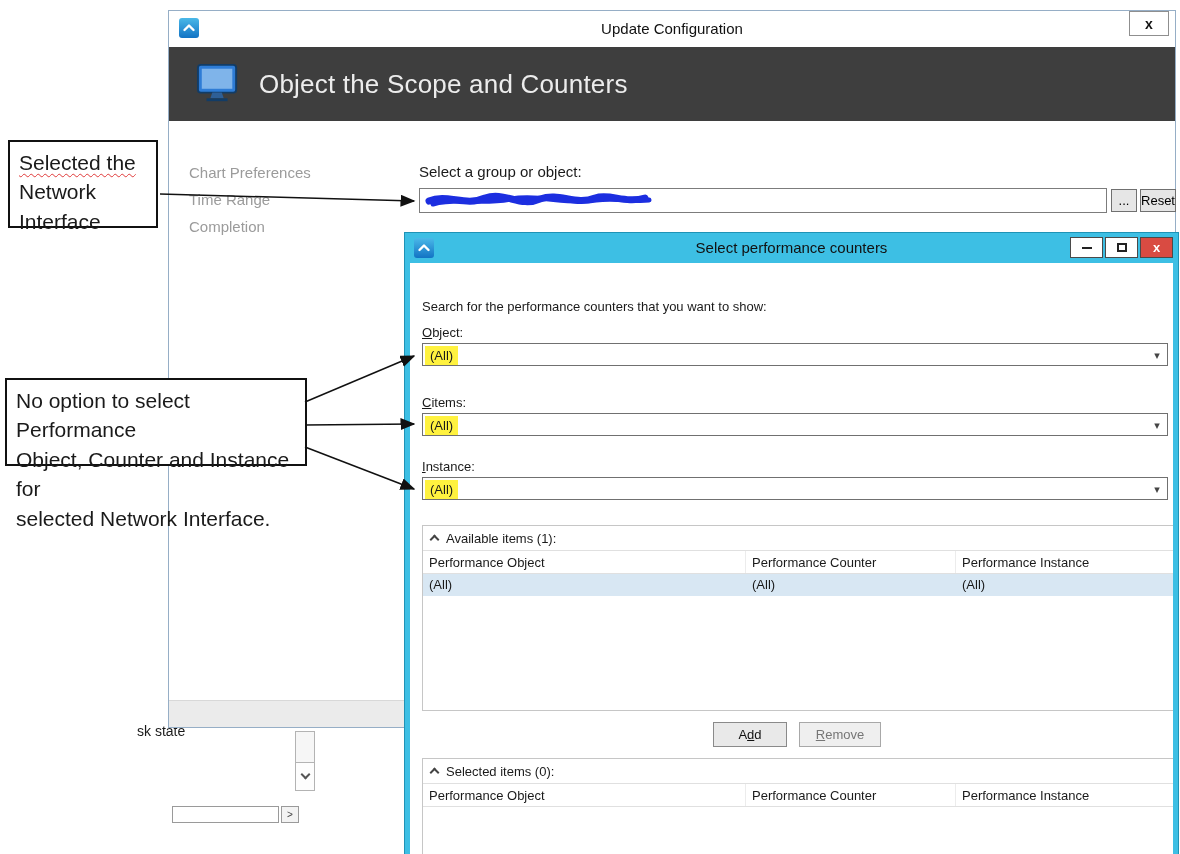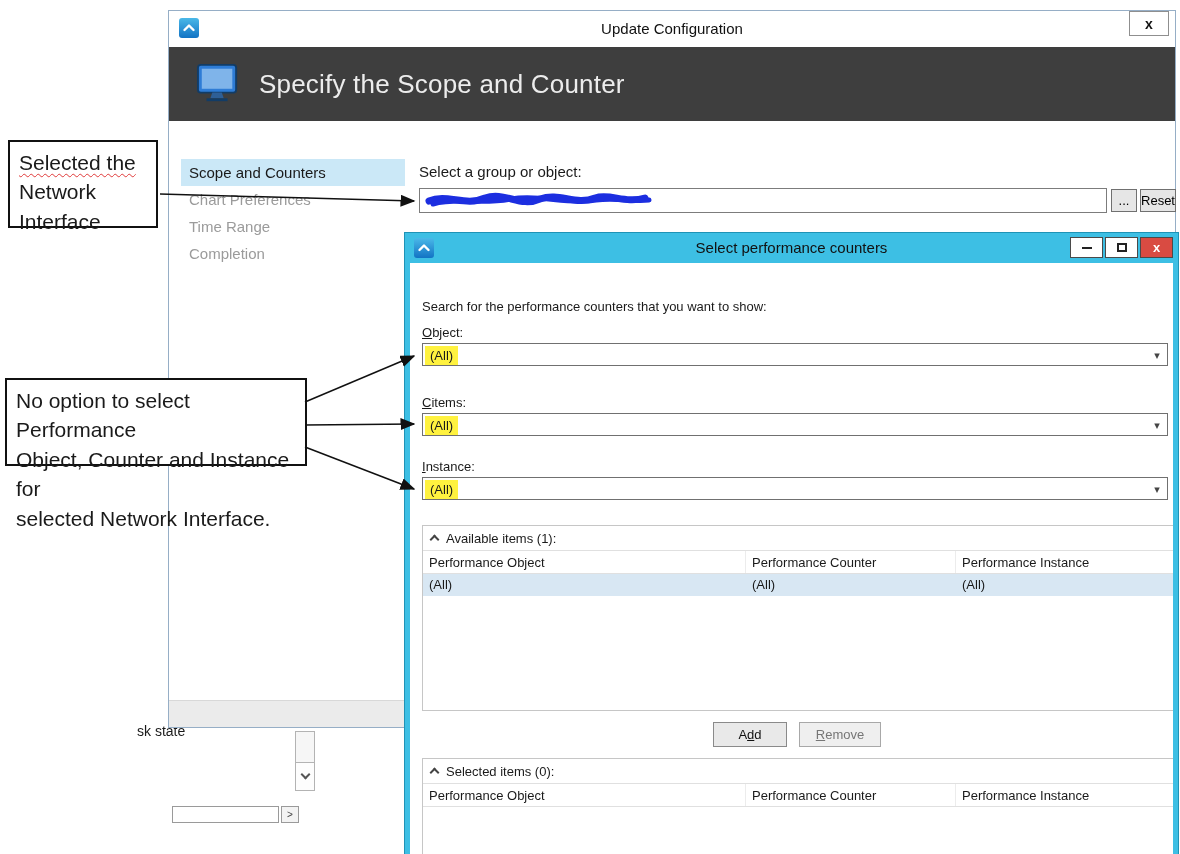--- a/index.html
+++ b/index.html
@@ -146,25 +146,24 @@
     </div>
   </div>
 
   <div class="ud-header">
     <svg class="monitor-icon" viewBox="0 0 48 44">
       <rect x="3" y="2" width="40" height="29" rx="3" fill="#2e7cd6" stroke="#123c66" stroke-width="2"></rect>
       <rect x="7" y="6" width="32" height="21" fill="#7fb4ea"></rect>
       <path d="M18 31 L28 31 L30 37 L16 37 Z" fill="#2e5f96"></path>
       <rect x="12" y="37" width="22" height="3" fill="#123c66"></rect>
     </svg>
-    <h1>Specify the Scope and Counter</h1>
+    <h1>Object the Scope and Counters</h1>
   </div>
 
   <nav class="ud-nav">
-    <div class="nav-item selected">Scope and Counters</div>
     <div class="nav-item disabled">Chart Preferences</div>
     <div class="nav-item disabled">Time Range</div>
     <div class="nav-item disabled">Completion</div>
   </nav>
 
   <div class="group-label">Select a group or object:</div>
   <div class="group-input">
     <svg width="240" height="23" viewBox="0 0 240 23" style="margin:0 0 0 3px;">
       <path d="M6,12 C24,4 42,18 62,9 C82,2 97,19 117,10 C137,3 152,17 172,9 C187,4 202,15 222,9" fill="none" style="stroke:var(--scribble-blue,#1c2ee0);" stroke-width="7" stroke-linecap="round"></path>
       <path d="M10,15 C34,8 58,16 88,10 C118,5 143,16 173,11 C193,8 208,13 226,11" fill="none" style="stroke:var(--scribble-blue,#1c2ee0);" stroke-width="5" stroke-linecap="round"></path>

